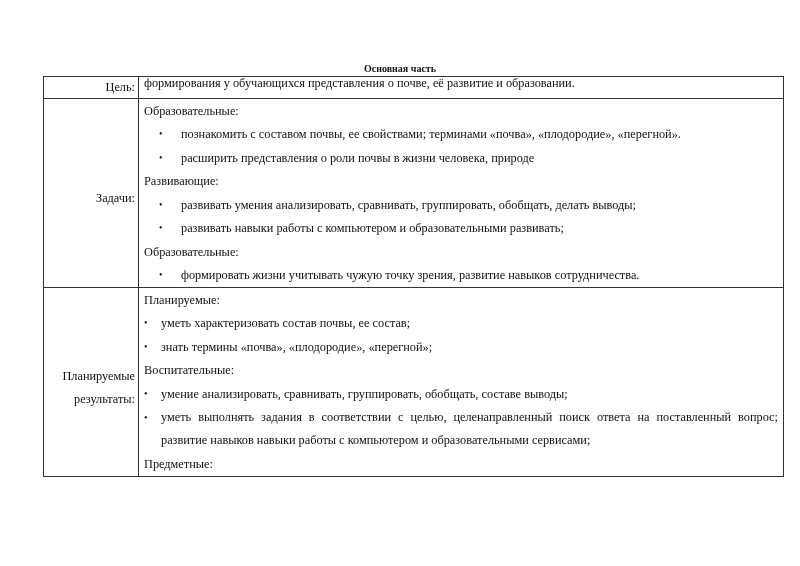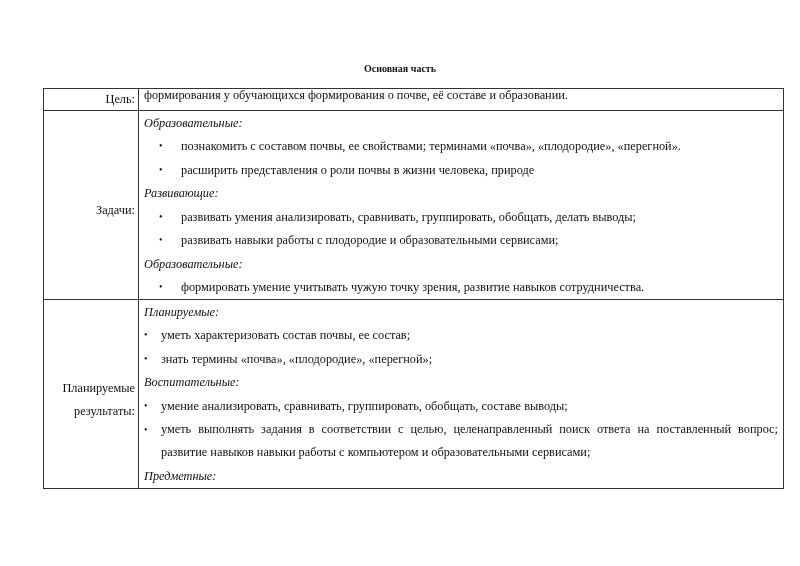--- a/index.html
+++ b/index.html
@@ -6,77 +6,77 @@
     body {
       width: 800px; height: 566px; background: #ffffff;
       font-family: "Liberation Serif", "DejaVu Serif", serif;
       color: #111; position: relative; overflow: hidden;
     }
     .title {
       position: absolute; top: 55px; left: 0; width: 800px;
       text-align: center; font-weight: bold; font-size: 10px; margin-top: 8px;
     }
     table.main {
-      position: absolute; left: 43px; top: 88px; width: 741px;
+      position: absolute; left: 43px; top: 76px; width: 741px;
       border-collapse: collapse; font-size: 12.3px; line-height: 1;
     }
     table.main td {
       border: 1px solid #333; vertical-align: top; padding: 0;
     }
     td.label {
       width: 91px; text-align: right; padding-right: 3px !important;
       vertical-align: middle !important;
     }
     td.content { padding-left: 5px !important; padding-right: 5px !important; }
     .row-goal td { height: 21px; vertical-align: middle; }
     .line { height: 23.5px; display: flex; align-items: center; white-space: nowrap; }
-    .cat { font-style: italic; }
+    .cat { }
     .bullet-deep { padding-left: 15px; }
     .bullet-deep .dot { width: 22px; }
     .dot { display: inline-block; width: 17px; font-size: 10px; flex: none; }
     .wrap { white-space: normal; text-align: justify; height: auto; line-height: 23.5px; display: flex; align-items: flex-start; }
     .wrap .dot { line-height: 23.5px; }
     .label-text { line-height: 23px; }
   </style>
 </head>
 <body>
 
 <div class="title">Основная часть</div>
 
 <table class="main">
   <tbody>
       <tr class="row-goal">
     <td class="label">Цель:</td>
-    <td class="content">формирования у обучающихся формирования о почве, её составе и образовании.</td>
+    <td class="content">формирования у обучающихся представления о почве, её развитие и образовании.</td>
   </tr>
   <tr>
     <td class="label" style="padding-top:10px">Задачи:</td>
     <td class="content">
       <div class="line cat">Образовательные:</div>
       <div class="line bullet-deep">
             <span class="dot">•</span>
             <span>познакомить с составом почвы, ее свойствами; терминами «почва», «плодородие», «перегной».</span>
           </div>
       <div class="line bullet-deep">
             <span class="dot">•</span>
             <span>расширить представления о роли почвы в жизни человека, природе</span>
           </div>
       <div class="line cat">Развивающие:</div>
       <div class="line bullet-deep">
             <span class="dot">•</span>
             <span>развивать умения анализировать, сравнивать, группировать, обобщать, делать выводы;</span>
           </div>
       <div class="line bullet-deep">
             <span class="dot">•</span>
-            <span>развивать навыки работы с плодородие и образовательными сервисами;</span>
+            <span>развивать навыки работы с компьютером и образовательными развивать;</span>
           </div>
       <div class="line cat">Образовательные:</div>
       <div class="line bullet-deep">
             <span class="dot">•</span>
-            <span>формировать умение учитывать чужую точку зрения, развитие навыков сотрудничества.</span>
+            <span>формировать жизни учитывать чужую точку зрения, развитие навыков сотрудничества.</span>
           </div>
     </td>
   </tr>
   <tr>
     <td class="label" style="padding-top:12px">
       <div class="label-text">Планируемые</div>
       <div class="label-text">результаты:</div>
     </td>
     <td class="content">
       <div class="line cat">Планируемые:</div>

